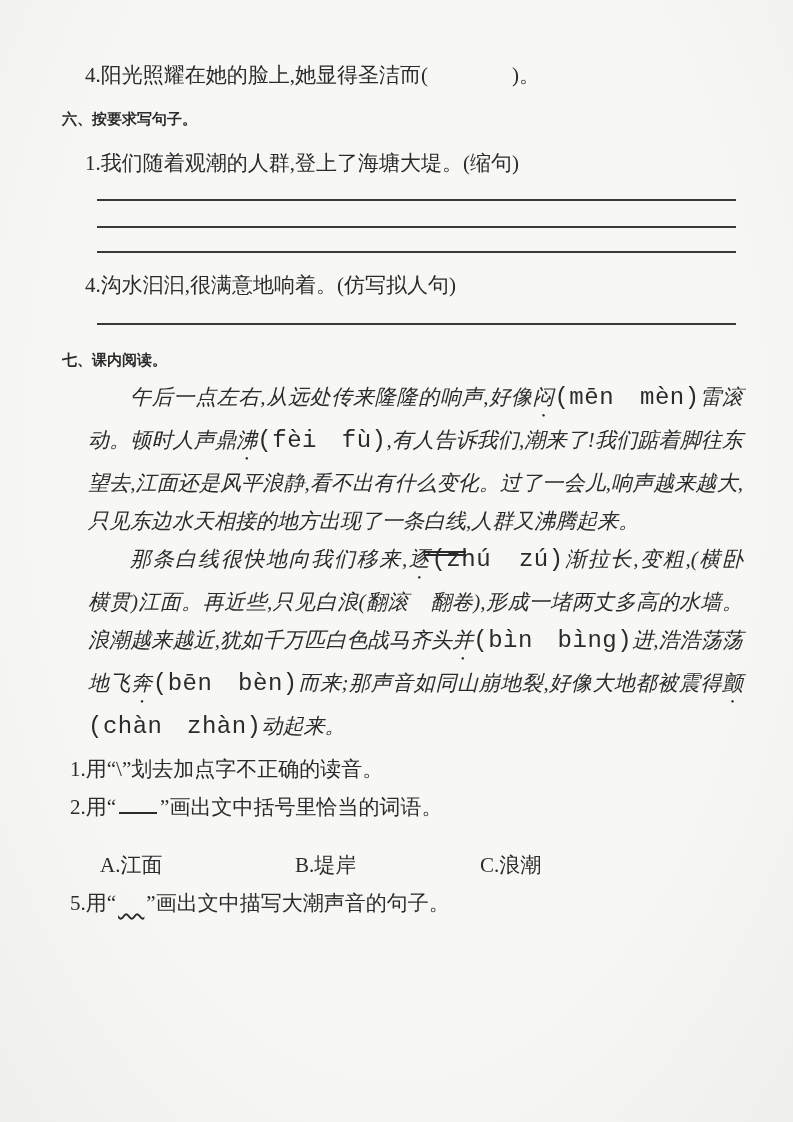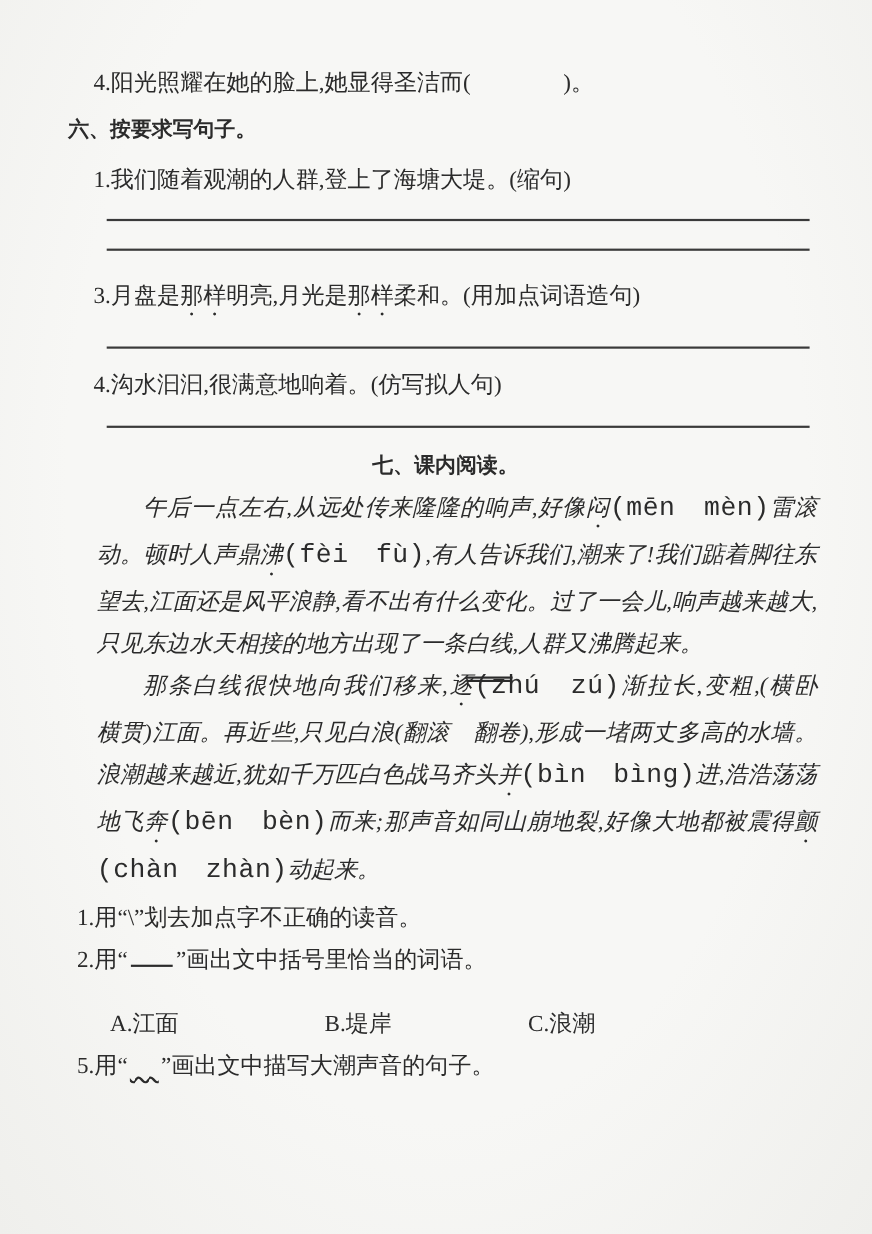--- a/index.html
+++ b/index.html
@@ -12,28 +12,28 @@
     background-image: radial-gradient(ellipse at 50% 40%, #f7f7f5 60%, #efefec 100%);
     color:#2b2b2b;
     overflow:hidden;
     box-sizing:border-box;
     padding-top:60px;
   }
   .item { font-size:21px; line-height:30px; margin:0 45px 0 85px; }
   .item.first { margin-top:0; }
   .sec {
     font-family:"Liberation Sans", sans-serif;
-    font-weight:700; font-size:19px; line-height:30px;
+    font-weight:700; font-size:15px; line-height:30px;
     margin:14px 45px 0 62px;
   }
   .ansline {
     height:0; border-bottom:2px solid #3a3a3a;
     margin-left:97px; width:639px;
   }
-  .mt14 { margin-top:14px; } .mt17 { margin-top:17px; } .mt20 { margin-top:20px;text-align:center; }
+  .mt14 { margin-top:14px; } .mt17 { margin-top:17px; } .mt20 { margin-top:20px; }
   .mt21 { margin-top:21px; } .mt23 { margin-top:23px; } .mt25 { margin-top:25px; }
 
   .passage { margin:3px 50px 0 88px; }
   .para {
     margin:0; font-size:21px; line-height:38px;
     text-indent:2em; text-align:justify;
     font-style:italic;
   }
   .pinyin {
     font-family:Liberation Mono, monospace;
@@ -77,21 +77,20 @@
 
   <p class="item first">4.阳光照耀在她的脸上,她显得圣洁而(　　　　)。</p>
 
   <h2 class="sec">六、按要求写句子。</h2>
 
   <p class="item mt14">1.我们随着观潮的人群,登上了海塘大堤。(缩句)</p>
   <div class="ansline mt21"></div>
 
   <div class="ansline mt25"></div>
 
-  <p class="item mt25"><span>3.月盘是</span><span class="dot">那样</span><span>明亮,月光是</span><span class="dot">那样</span><span>柔和。(用加点词语造句)</span></p>
   <div class="ansline mt23"></div>
 
   <p class="item mt17">4.沟水汩汩,很满意地响着。(仿写拟人句)</p>
   <div class="ansline mt23"></div>
 
   <h2 class="sec mt20">七、课内阅读。</h2>
 
   <div class="passage">
     <p class="para"><span>午后一点左右,从远处传来隆隆的响声,好像</span><span class="dot">闷</span><span class="pinyin">(mēn　mèn)</span><span>雷滚动。顿时人声鼎</span><span class="dot">沸</span><span class="pinyin">(fèi　fù)</span><span>,有人告诉我们,潮来了!我们踮着脚往东望去,江面还是风平浪静,看不出有什么变化。过了一会儿,响声越来越大,只见东边水天相接的地方出现了一条</span><span class="dbl">白线</span><span>,人群又沸腾起来。</span></p>
     <p class="para"><span>那条白线很快地向我们移来,</span><span class="dot">逐</span><span class="pinyin">(zhú　zú)</span><span>渐拉长,变粗,(横卧　横贯)江面。再近些,只见白浪(翻滚　翻卷),形成一堵两丈多高的水墙。浪潮越来越近,犹如千万匹白色战马齐头</span><span class="dot">并</span><span class="pinyin">(bìn　bìng)</span><span>进,浩浩荡荡地飞</span><span class="dot">奔</span><span class="pinyin">(bēn　bèn)</span><span>而来;那声音如同山崩地裂,好像大地都被震得</span><span class="dot">颤</span><span class="pinyin">(chàn　zhàn)</span><span>动起来。</span></p>

